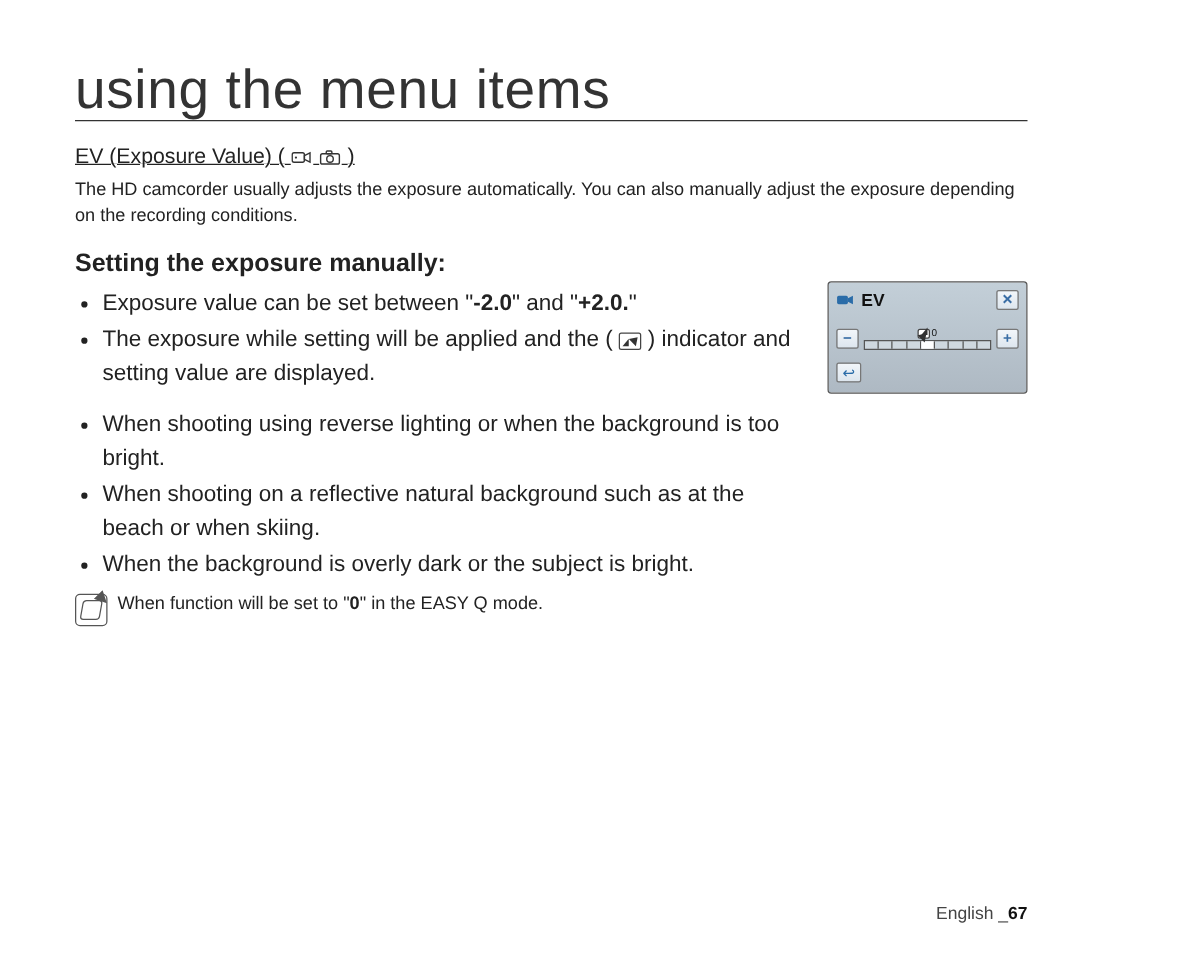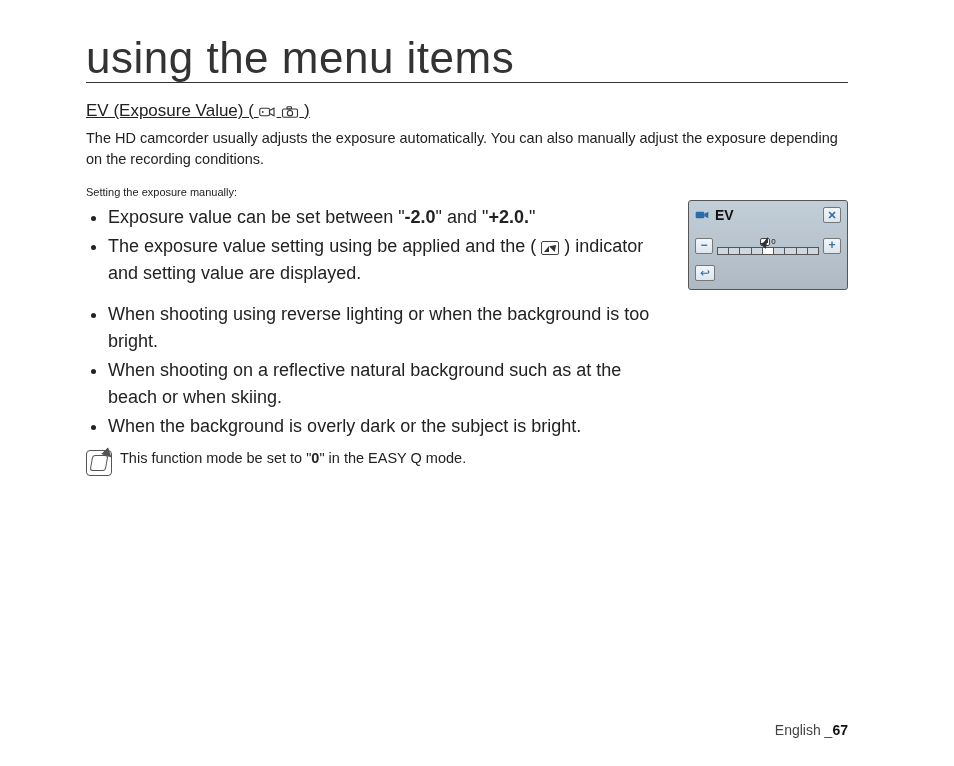--- a/index.html
+++ b/index.html
@@ -7,22 +7,21 @@
     margin: 0;
     padding: 0;
     background: #fff;
     font-family: Arial, Helvetica, sans-serif;
     color: #222;
   }
   .page {
     width: 882px;
     height: 766px;
     position: relative;
-    padding: 34px 60px 30px 60px;
-    margin-left: 26px;
+    padding: 48px 60px 30px 60px;
   }
   .page-title {
     font-family: "Helvetica Neue", Arial, sans-serif;
     font-weight: 200;
     font-size: 44px;
     letter-spacing: 0.5px;
     color: #333;
     border-bottom: 1px solid #333;
     display: block;
     margin-bottom: 18px;
@@ -39,22 +38,22 @@
   .section-heading .icon-box {
     display:inline-block;
     vertical-align: -3px;
   }
   .body-text {
     font-size: 14.5px;
     line-height: 1.45;
     margin-bottom: 16px;
   }
   .sub-heading {
-    font-size: 11px;
-    font-weight: normal;
+    font-size: 20px;
+    font-weight: bold;
     margin-bottom: 2px;
   }
   .content-row {
     display: flex;
     gap: 18px;
     align-items: flex-start;
   }
   .content-left { flex: 1; }
   .instr {
     font-size: 14.5px;
@@ -256,36 +255,36 @@
 
   <div class="sub-heading">Setting the exposure manually:</div>
 
   <div class="content-row">
     <div class="content-left">
       <ul class="bullets">
         <li>
           <span>Exposure value can be set between "</span><b>-2.0</b><span>" and "</span><b>+2.0.</b><span>"</span>
         </li>
         <li>
-          <span>The exposure value setting using be applied and the (</span>
+          <span>The exposure while setting will be applied and the (</span>
           <span class="indicator-icon"></span>
           <span>) indicator and setting value are displayed.</span>
         </li>
       </ul>
 
       <ul class="bullets" style="margin-bottom:8px">
         <li>When shooting using reverse lighting or when the background is too bright.</li>
         <li>When shooting on a reflective natural background such as at the beach or when skiing.</li>
         <li>When the background is overly dark or the subject is bright.</li>
       </ul>
 
       <div class="note-row">
         <div class="note-icon"></div>
         <div>
-          <span>This function mode be set to "</span><b>0</b><span>" in the EASY Q mode.</span>
+          <span>When function will be set to "</span><b>0</b><span>" in the EASY Q mode.</span>
         </div>
       </div>
     </div>
 
     <div class="lcd">
       <div class="lcd-top">
         <div class="lcd-left-icons">
           <span class="camcorder-icon">
             <svg viewBox="0 0 24 18">
                 <rect x="1" y="4" width="13" height="10" rx="2" fill="#2a6ca8"></rect>

